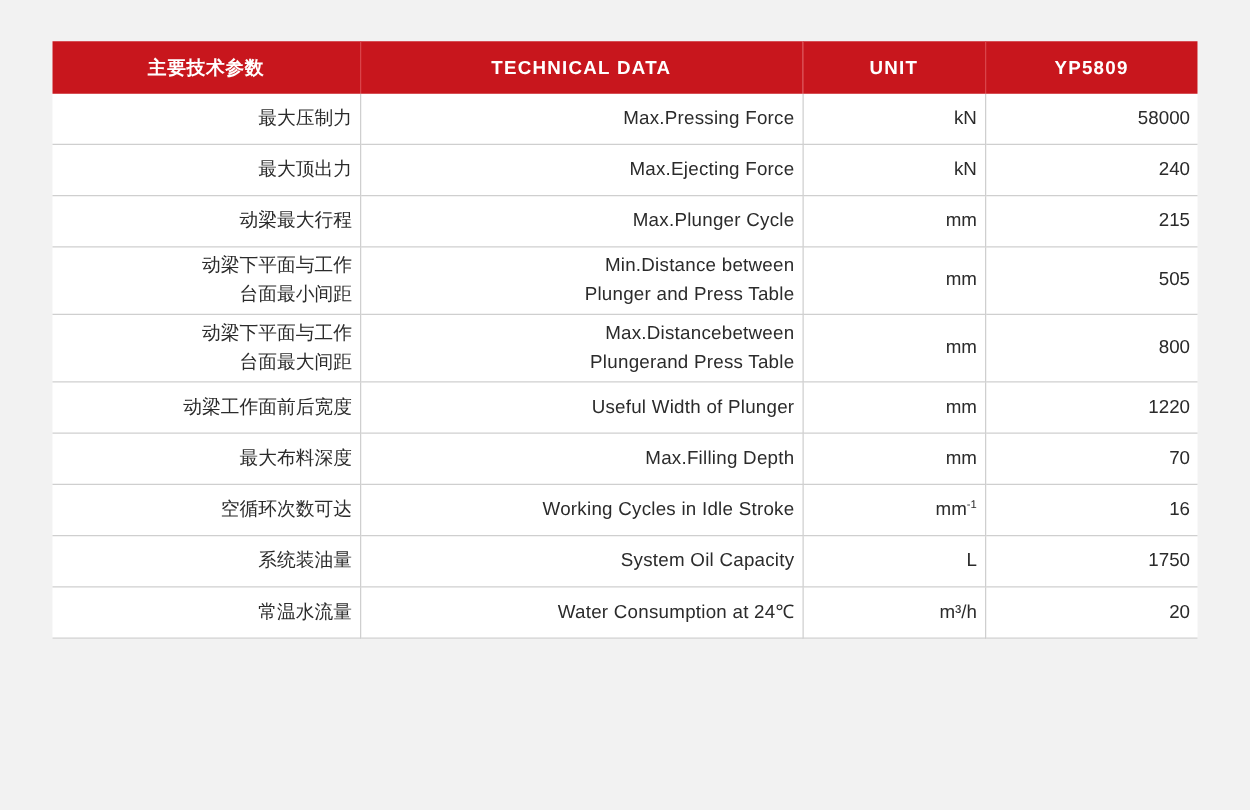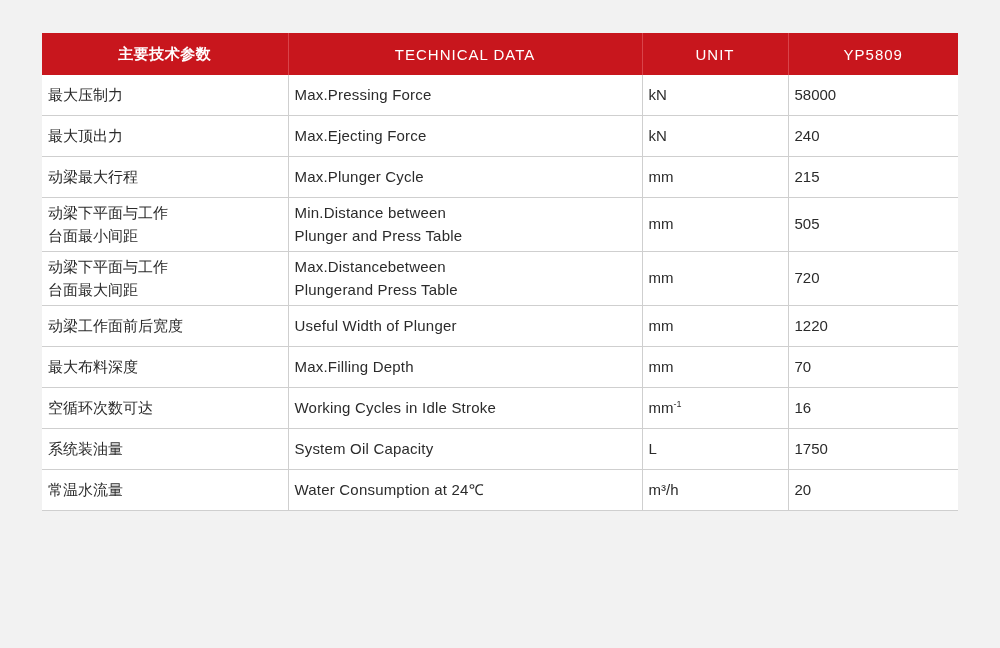--- a/index.html
+++ b/index.html
@@ -42,28 +42,28 @@
     font-weight: bold;
     letter-spacing: 0.5px;
     height: 42px;
     padding: 0 6px;
     border-right: 1px solid #d9444a;
     vertical-align: middle;
     text-align: center;
   }
   table.spec thead th:last-child { border-right: none; }
   table.spec thead th.en {
-    font-weight: normal;
+    font-weight: bold;
     letter-spacing: 1px;
   }
 
   table.spec tbody td {
     border-bottom: 1px solid #cfcfcf;
     border-right: 1px solid #cfcfcf;
-    text-align: left;
+    text-align: right;
     vertical-align: middle;
     color: #2b2b2b;
     font-size: 15px;
     height: 32px;
     padding: 4px 6px;
     line-height: 1.5;
   }
   table.spec tbody td:last-child { border-right: none; }
   table.spec tbody tr:last-child td { border-bottom: 1px solid #cfcfcf; }
 
@@ -134,21 +134,21 @@
         <tr>
           <td class="cn two-line">
             <div>动梁下平面与工作</div>
             <div>台面最大间距</div>
           </td>
           <td class="en two-line">
             <div>Max.Distancebetween</div>
             <div>Plungerand Press Table</div>
           </td>
           <td class="unit">mm</td>
-          <td class="val">720</td>
+          <td class="val">800</td>
         </tr>
 
 
         <tr>
           <td class="cn">动梁工作面前后宽度</td>
           <td class="en">Useful Width of Plunger</td>
           <td class="unit">mm</td>
           <td class="val">1220</td>
         </tr>
 

